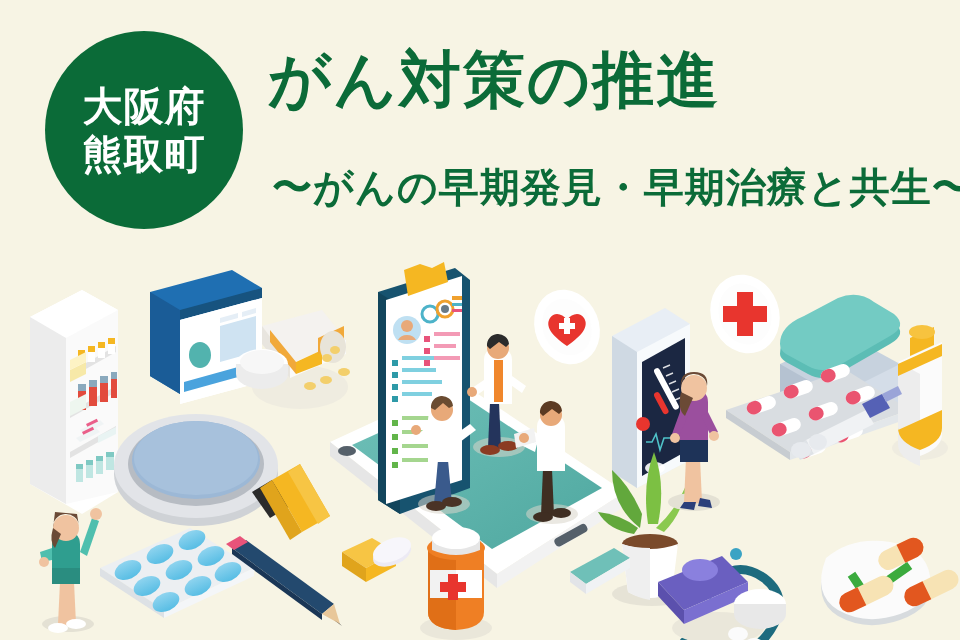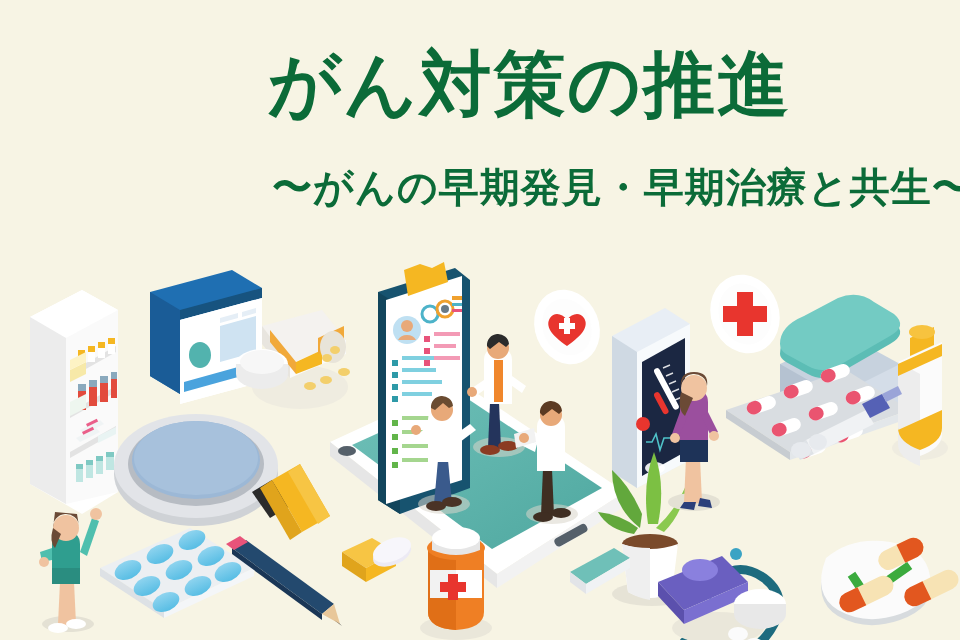--- a/index.html
+++ b/index.html
@@ -16,38 +16,42 @@
     border-radius:50%; background:#0b6b38;
     display:flex; flex-direction:column; align-items:center; justify-content:center;
     line-height:1.0;
   }
   .badge-line {
     color:#ffffff; font-size:40px; font-weight:700; letter-spacing:1px;
     margin:4px 0;
   }
   .title {
     position:absolute; left:268px; top:47px;
-    color:#0b6b38; font-size:72px; font-weight:700; letter-spacing:2px;
+    color:#0b6b38; font-size:62px; font-weight:700; letter-spacing:2px;
     line-height:1.05; white-space:nowrap;
   }
   .subtitle {
     position:absolute; left:272px; top:160px;
     color:#0b6b38; font-size:40px; font-weight:700; letter-spacing:1px;
     white-space:nowrap;
   }
 
   
   .illus { position:absolute; left:0; top:252px; width:960px; height:388px; }
   svg { display:block; overflow:visible; }
 </style>
 </head>
 <body>
 
 <div id="stage">
 
+  <div class="badge">
+    <div class="badge-line">大阪府</div>
+    <div class="badge-line">熊取町</div>
+  </div>
 
   <div class="title">がん対策の推進</div>
   <div class="subtitle">〜がんの早期発見・早期治療と共生〜</div>
 
   <div class="illus">
 
     <svg width="960" height="388" style="position:absolute;left:0;top:0">
       <defs>
         <linearGradient id="tabGrad" x1="0" y1="0" x2="1" y2="1">
           <stop offset="0%" stop-color="#6fc0b8"></stop>

